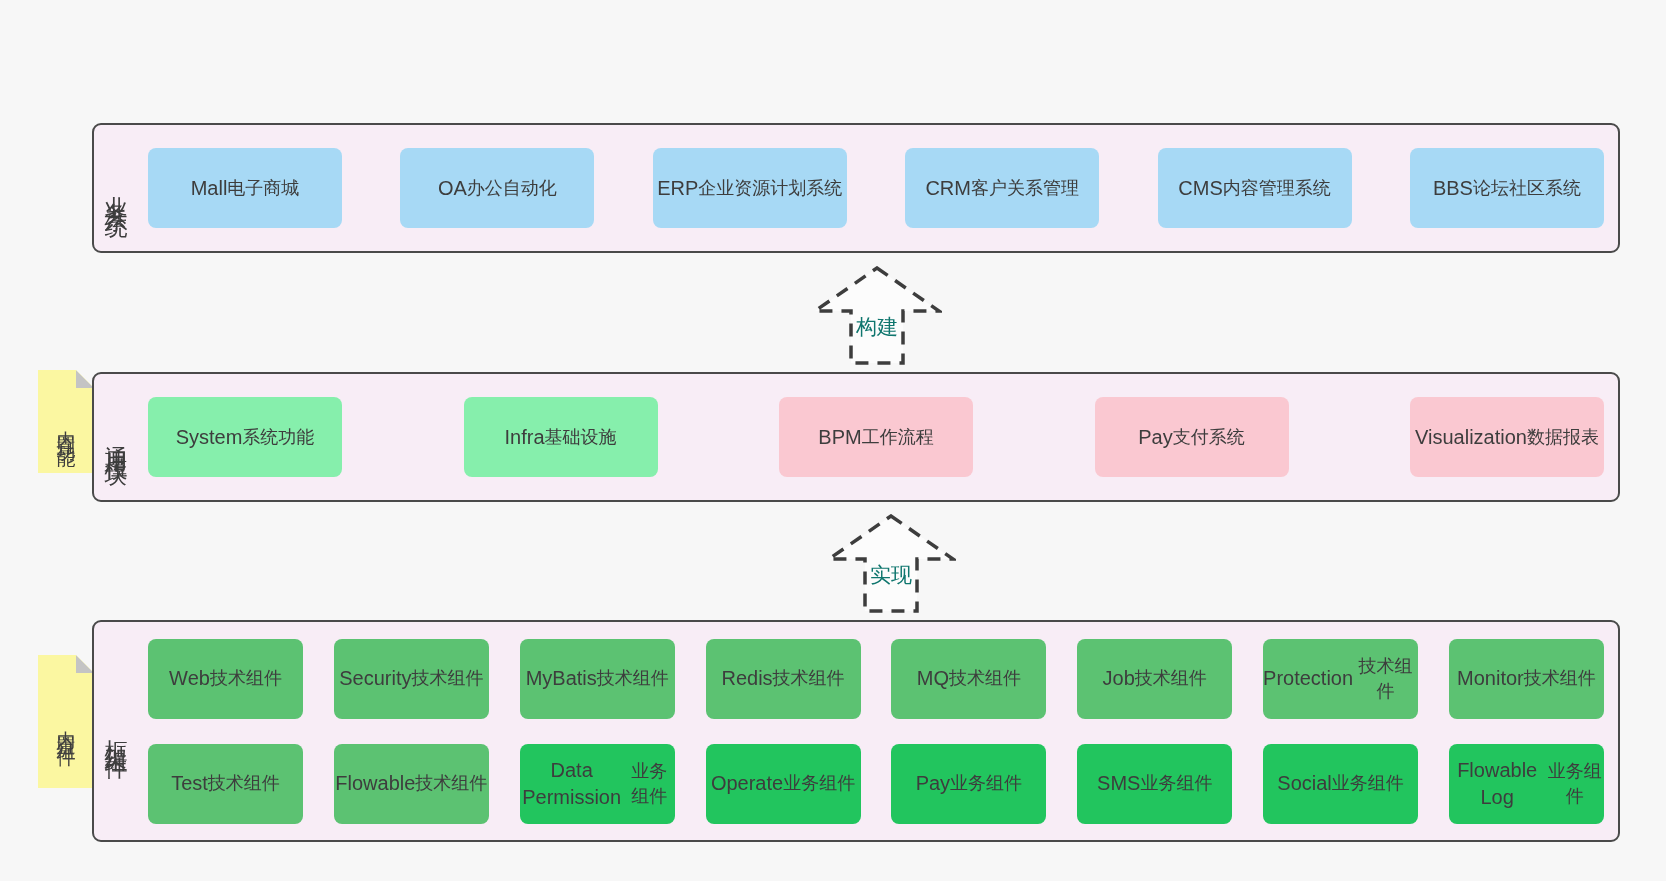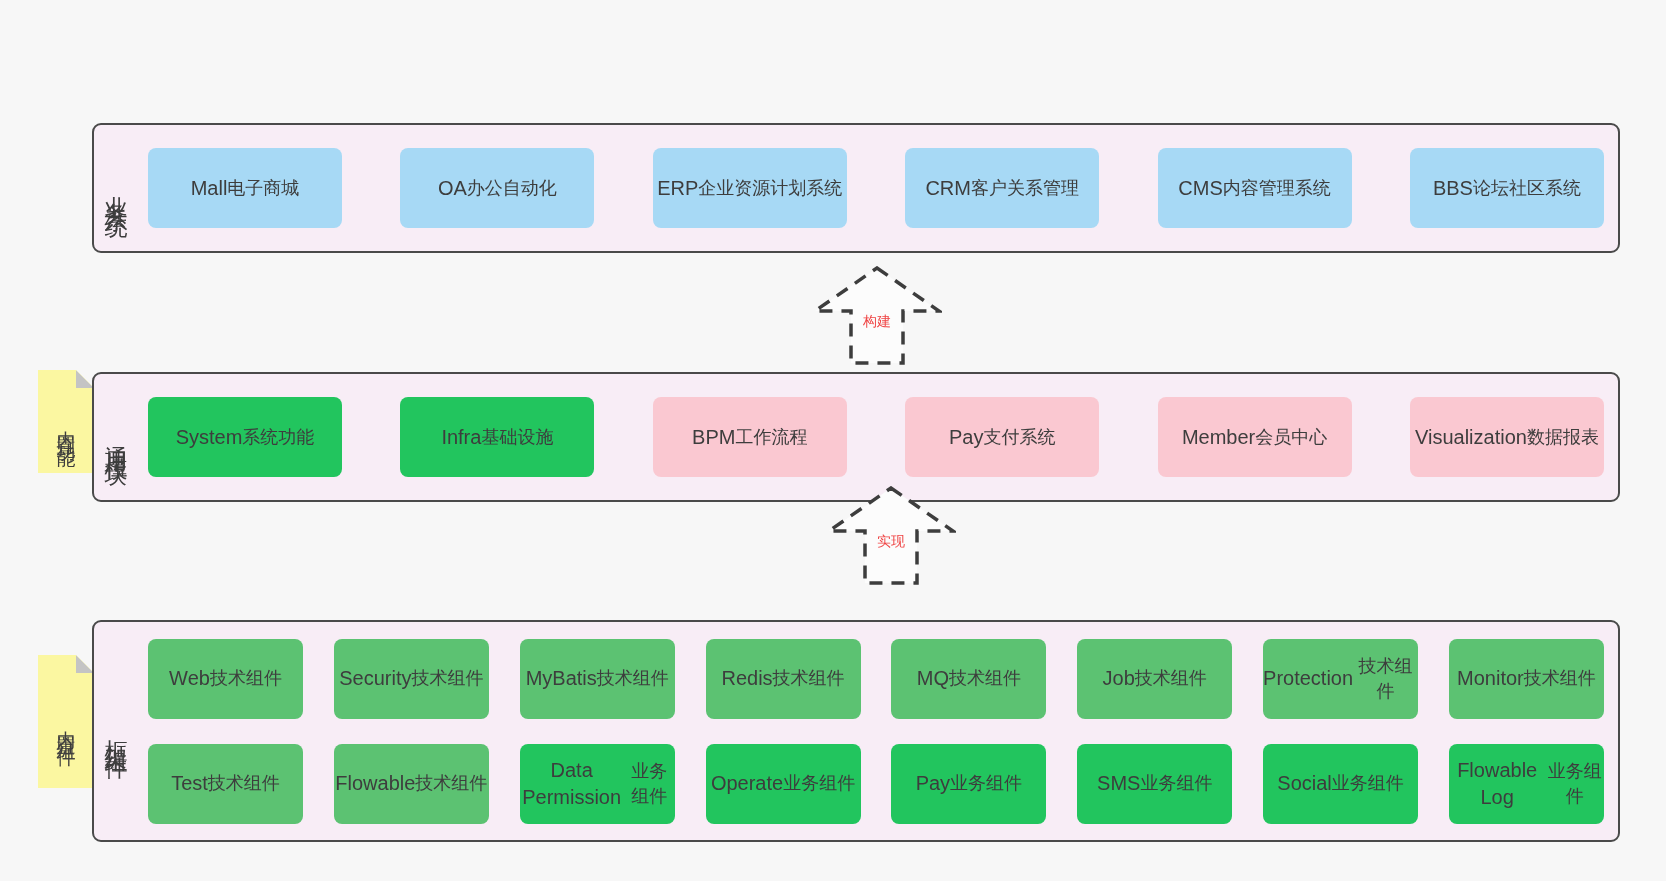--- a/index.html
+++ b/index.html
@@ -37,21 +37,21 @@
   .box{
     border-radius:8px;display:flex;
     align-items:center;justify-content:center;text-align:center;
     line-height:1.35;
   }
   .box .nm{font-size:20px;}
   .box .ds{font-size:18px;}
   .w6{width:194px;height:80px;}
   .w8{width:155px;height:80px;}
   .b-blue{background:#a7d9f5;}
-  .b-red{background:#22c55e;}
+  .b-red{background:#86efac;}
   .b-pink{background:#fac8d1;}
   .g-dark{background:#5cc272;}
   .g-light{background:#22c55e;}
   
   .note{
     position:absolute;left:38px;width:56px;background:#fbf7a1;z-index:0;
     clip-path:polygon(0 0,calc(100% - 18px) 0,100% 18px,100% 100%,0 100%);
     display:flex;align-items:center;justify-content:center;
   }
   .note .fold{
@@ -60,25 +60,25 @@
   }
   .note .ntext{
     writing-mode:vertical-rl;text-orientation:upright;
     font-size:19px;letter-spacing:6px;color:#3d3d3d;padding-top:10px;
   }
   .note-functions{top:370px;height:103px;}
   .note-components{top:655px;height:133px;}
   
   .arrow{position:absolute;width:130px;height:100px;z-index:1;}
   .arrow-build{left:812px;top:266px;}
-  .arrow-implement{left:826px;top:486px;}
+  .arrow-implement{left:826px;top:514px;}
   .arrow svg{position:absolute;inset:0;}
   .arrow .alabel{
     position:absolute;left:50%;top:47px;transform:translateX(-50%);
-    background:#fcfcfc;font-size:14px;color:#ef4444;padding:0 2px;white-space:nowrap;
+    background:#fcfcfc;font-size:21px;color:#0f766e;padding:0 2px;white-space:nowrap;
   }
 </style>
 </head>
 <body>
 
 <div class="canvas">
 
   <div class="note note-functions">
     <span class="fold"></span>
     <span class="ntext">内置功能</span>
@@ -139,24 +139,20 @@
       </div>
       <div class="box w6 b-pink">
         <div class="nm">BPM</div>
         <div class="ds">工作流程</div>
       </div>
       <div class="box w6 b-pink">
         <div class="nm">Pay</div>
         <div class="ds">支付系统</div>
       </div>
       <div class="box w6 b-pink">
-        <div class="nm">Member</div>
-        <div class="ds">会员中心</div>
-      </div>
-      <div class="box w6 b-pink">
         <div class="nm">Visualization</div>
         <div class="ds">数据报表</div>
       </div>
     </div>
   </div>
 
   <div class="arrow arrow-implement">
     <svg viewBox="0 0 130 100" width="130" height="100">
       <polygon points="65,2 127,45 91,45 91,97 39,97 39,45 3,45" fill="#fcfcfc" stroke="#3d3d3d" stroke-width="3.5" stroke-dasharray="13 9" stroke-linejoin="miter"></polygon>
     </svg>

